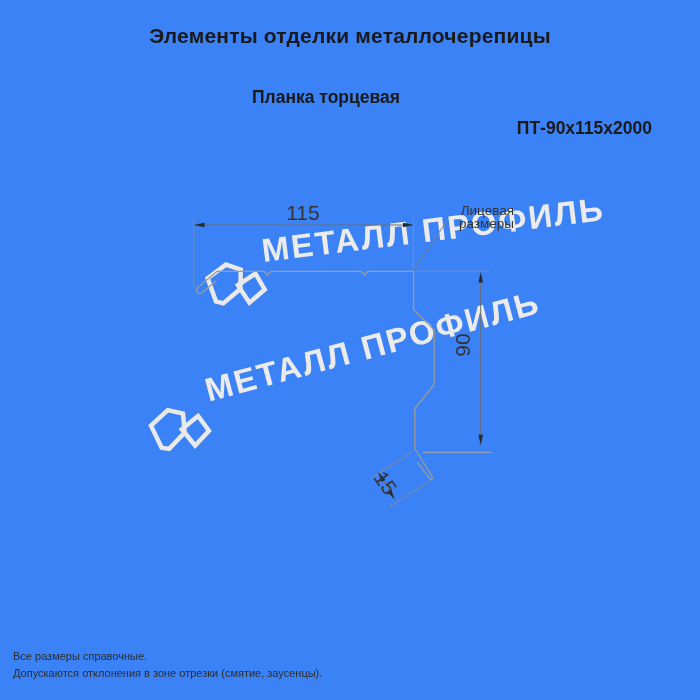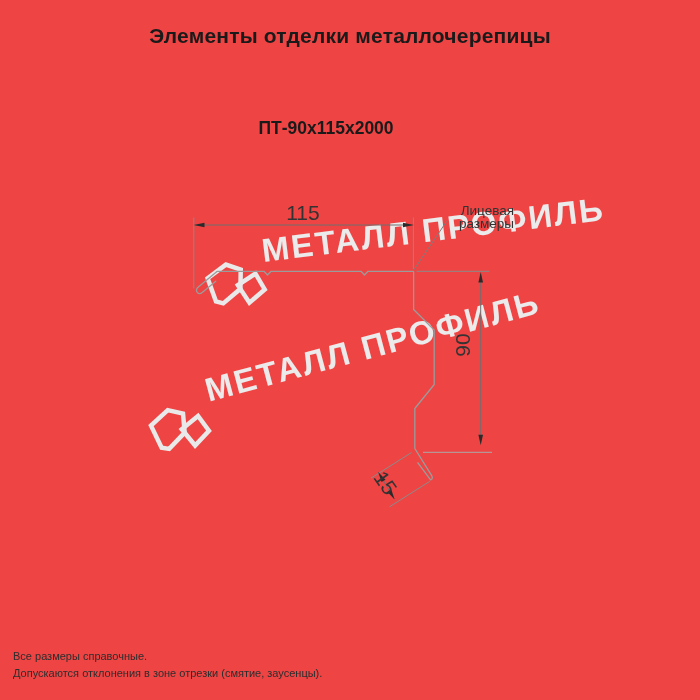--- a/index.html
+++ b/index.html
@@ -1,30 +1,30 @@
 <!DOCTYPE html>
 <html><head>
 <meta charset="utf-8">
 <style>
   html,body{margin:0;padding:0;background:#ffffff;}
   .page{
-    position:relative;width:700px;height:700px;background:#ef4444;overflow:hidden;
+    position:relative;width:700px;height:700px;background:#3b82f6;overflow:hidden;
     font-family:"Liberation Sans",sans-serif;
   }
   .title{
     position:absolute;left:0;top:24px;width:700px;margin:0;
     text-align:center;font-size:21px;font-weight:bold;color:#1a1a1a;letter-spacing:0.2px;
   }
   .subtitle{
     position:absolute;left:0;top:87px;width:652px;
     text-align:center;font-size:17.5px;font-weight:bold;color:#1a1a1a;
   }
   .model{
     position:absolute;left:0;top:118px;width:652px;
-    text-align:center;font-size:17.5px;font-weight:bold;color:#1a1a1a;
+    text-align:right;font-size:17.5px;font-weight:bold;color:#1a1a1a;
   }
   .wm{position:absolute;color:#ebebeb;white-space:nowrap;}
   .wm .wm-text{
     display:inline-block;font-size:33px;font-weight:bold;letter-spacing:2px;
   }
   .wm1 .wm-text{transform:rotate(-7deg);transform-origin:left center;}
   .wm2 .wm-text{transform:rotate(-15deg);transform-origin:left center;}
   .wm-logo{position:absolute;}
   .drawing{position:absolute;left:0;top:0;width:700px;height:700px;}
   .face-label{
@@ -38,20 +38,21 @@
   svg text{
     font-family:"Liberation Sans",sans-serif;font-size:21px;fill:#333333;
   }
 </style>
 </head>
 <body>
 
 <div class="page">
 
   <h1 class="title">Элементы отделки металлочерепицы</h1>
+  <div class="subtitle">Планка торцевая</div>
   <div class="model">ПТ-90х115х2000</div>
 
   <div class="wm wm1">
     <svg class="wm-logo" style="left:204px;top:258px;transform:rotate(-8deg);" width="70" height="56" viewBox="0 0 70 56">
       <path d="M10 40 L5 16 L25 5 L39 12 L36 31 L17 43 Z" fill="none" stroke="#e9e9e9" stroke-width="4.5"></path>
       <path d="M34 27 L53 18 L60 35 L43 46 Z" fill="none" stroke="#e9e9e9" stroke-width="4.5"></path>
     </svg>
     <span class="wm-text" style="position:absolute;left:262px;top:232px;">МЕТАЛЛ ПРОФИЛЬ</span>
   </div>
 

